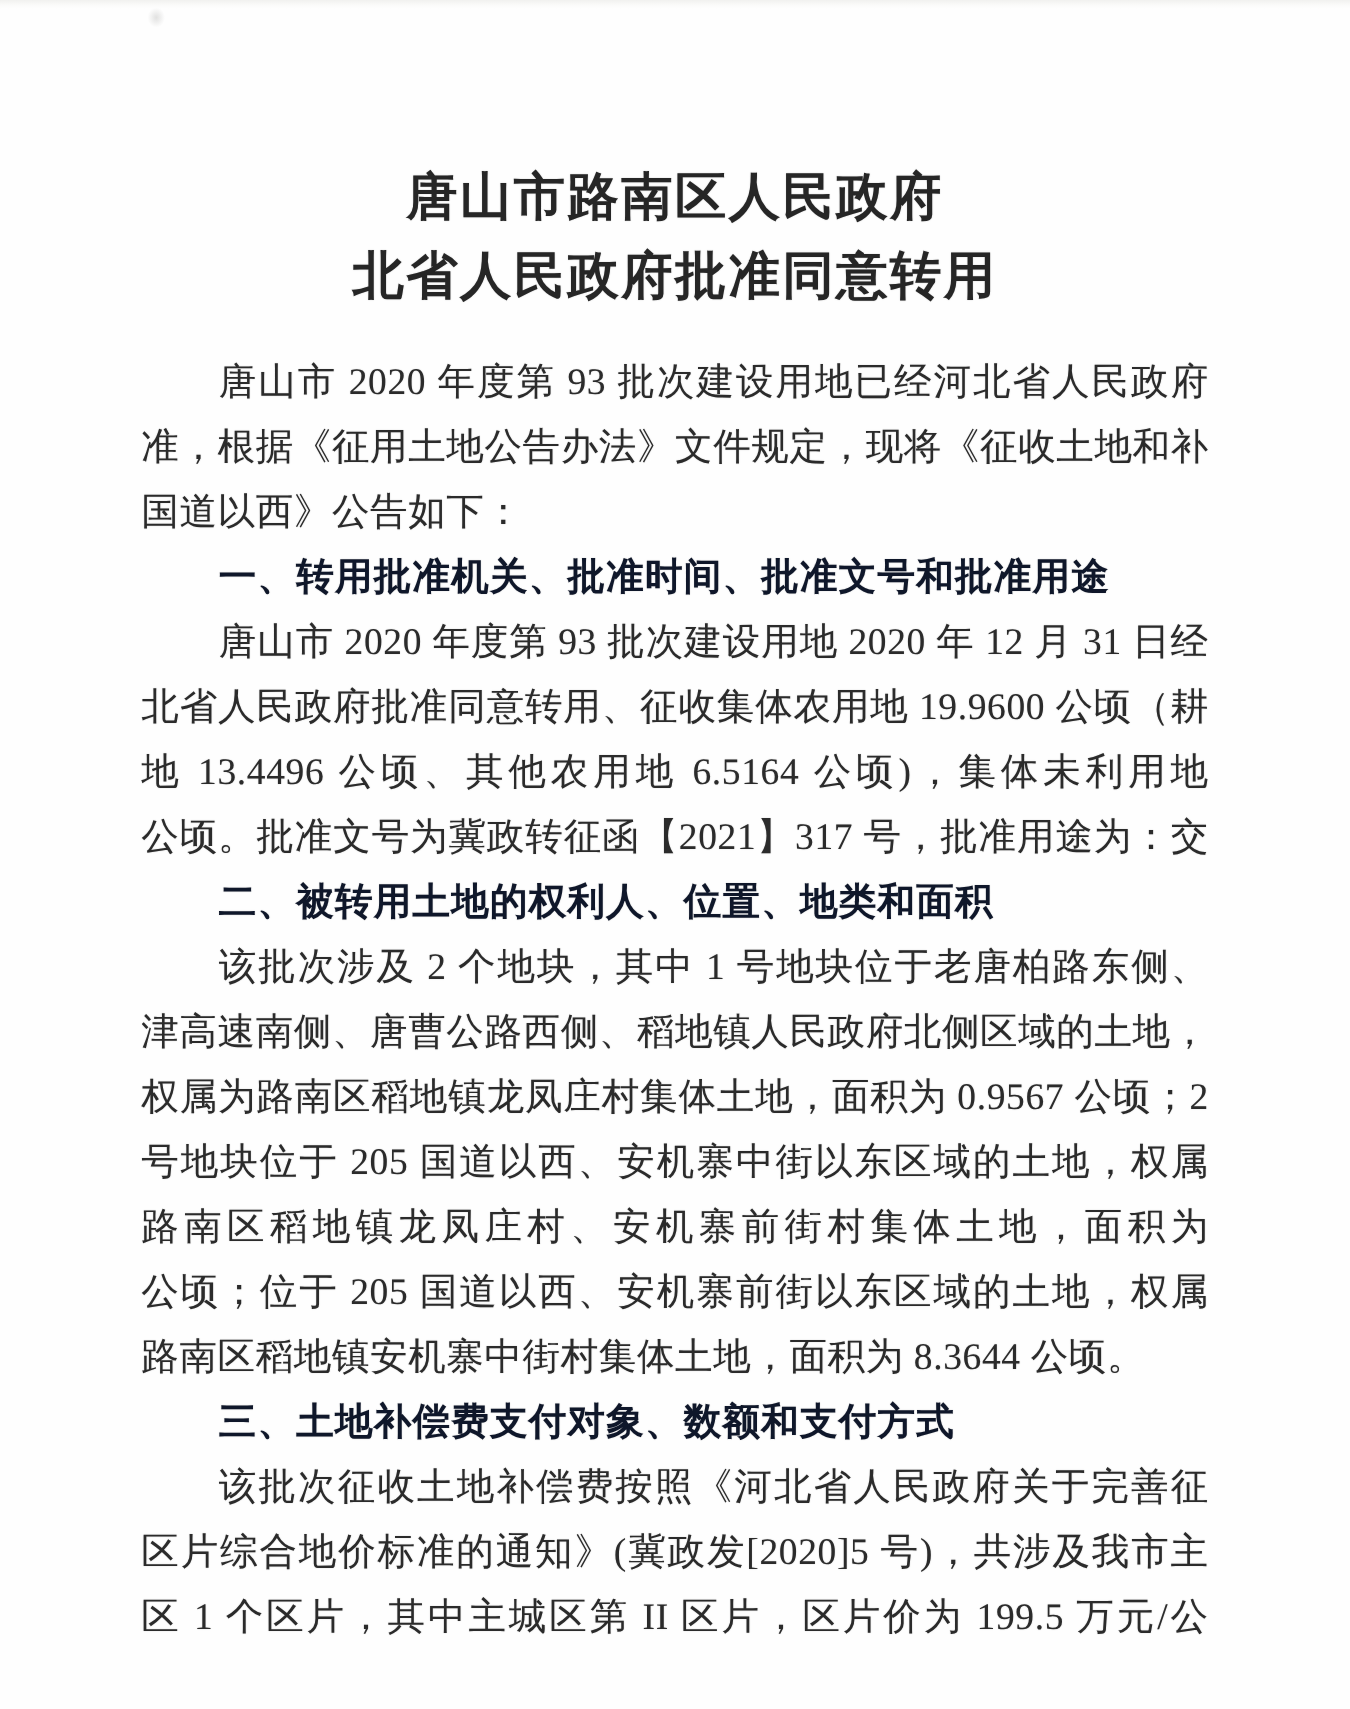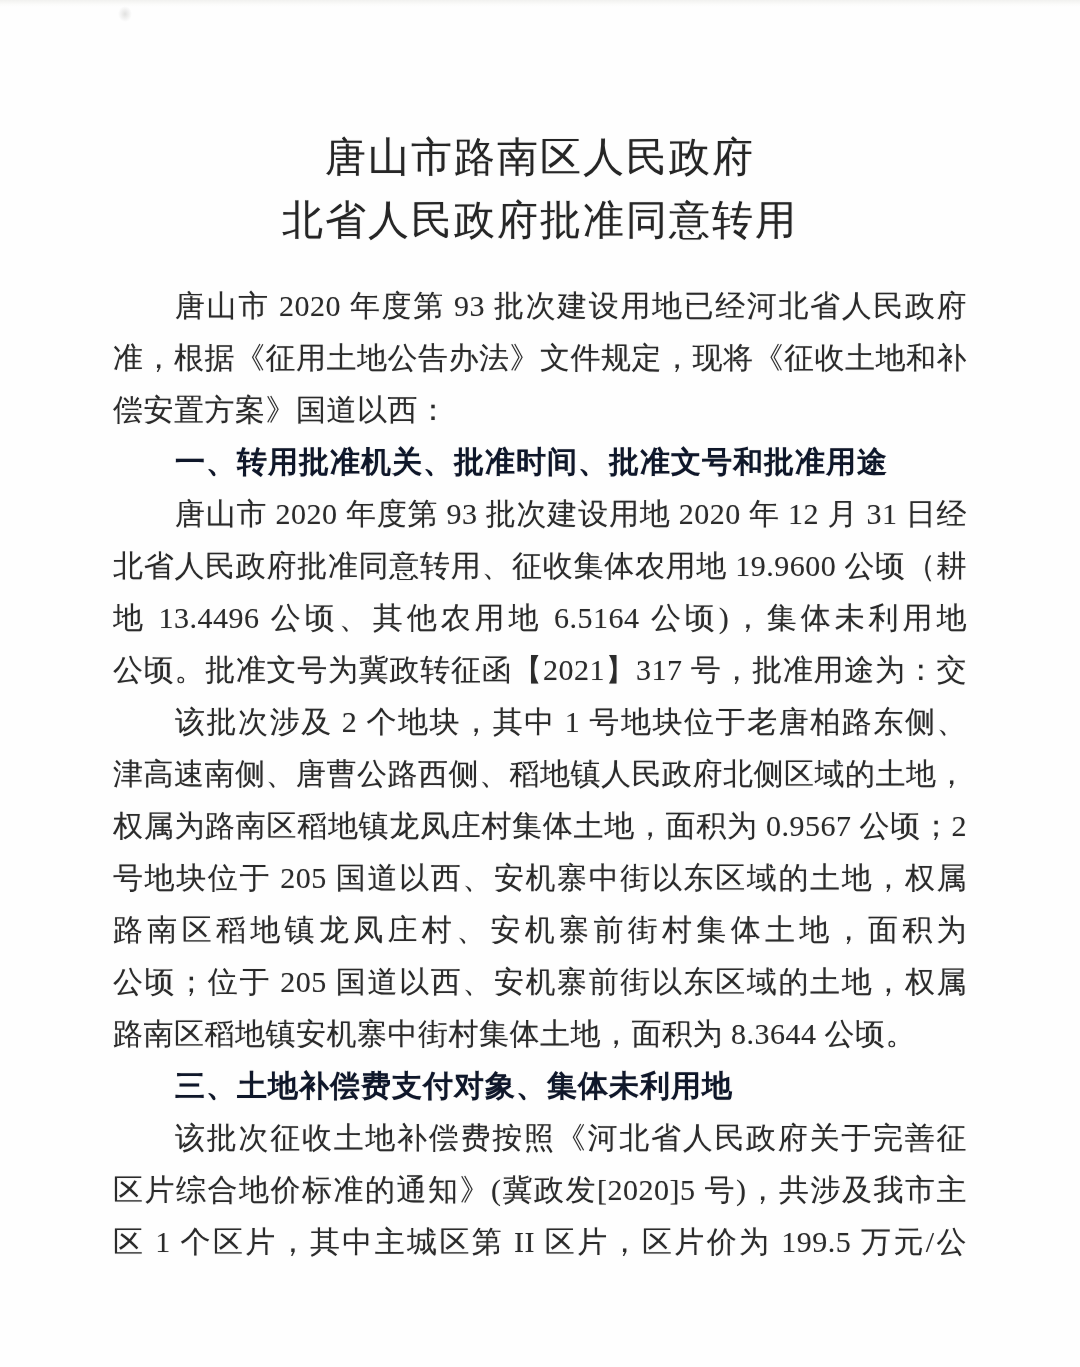--- a/index.html
+++ b/index.html
@@ -39,21 +39,21 @@
   }
   .title-block {
     position: absolute;
     top: 126px;
     left: 0;
     width: 1080px;
     text-align: center;
   }
   .title-line {
     font-size: 41px;
-    font-weight: 400;
+    font-weight: 700;
     line-height: 63px;
     letter-spacing: 2px;
     color: #262626;
     text-shadow: 0 0 1px rgba(45,45,45,0.35);
   }
   .body-block {
     position: absolute;
     top: 280px;
     left: 113px;
     width: 854px;
@@ -91,31 +91,32 @@
   <div class="scan-smudge"></div>
 
   <div class="title-block">
     <div class="title-line">唐山市路南区人民政府</div>
     <div class="title-line">北省人民政府批准同意转用</div>
   </div>
 
   <div class="body-block">
       <div class="line indent justify">唐山市 2020 年度第 93 批次建设用地已经河北省人民政府批</div>
       <div class="line justify">准，根据《征用土地公告办法》文件规定，现将《征收土地和补</div>
-      <div class="line">偿安置方案》国道以西：</div>
+      <div class="line">国道以西》公告如下：</div>
       <div class="line heading indent">一、转用批准机关、批准时间、批准文号和批准用途</div>
       <div class="line indent justify">唐山市 2020 年度第 93 批次建设用地 2020 年 12 月 31 日经河</div>
       <div class="line justify">北省人民政府批准同意转用、征收集体农用地 19.9600 公顷（耕</div>
       <div class="line justify">地 13.4496 公顷、其他农用地 6.5164 公顷)，集体未利用地 0.6094</div>
       <div class="line justify">公顷。批准文号为冀政转征函【2021】317 号，批准用途为：交通</div>
+      <div class="line heading indent">二、被转用土地的权利人、位置、地类和面积</div>
       <div class="line indent justify">该批次涉及 2 个地块，其中 1 号地块位于老唐柏路东侧、唐</div>
       <div class="line justify">津高速南侧、唐曹公路西侧、稻地镇人民政府北侧区域的土地，</div>
       <div class="line justify">权属为路南区稻地镇龙凤庄村集体土地，面积为 0.9567 公顷；2</div>
       <div class="line justify">号地块位于 205 国道以西、安机寨中街以东区域的土地，权属为</div>
       <div class="line justify">路南区稻地镇龙凤庄村、安机寨前街村集体土地，面积为 12.2908</div>
       <div class="line justify">公顷；位于 205 国道以西、安机寨前街以东区域的土地，权属为</div>
       <div class="line">路南区稻地镇安机寨中街村集体土地，面积为 8.3644 公顷。</div>
-      <div class="line heading indent">三、土地补偿费支付对象、集体未利用地</div>
+      <div class="line heading indent">三、土地补偿费支付对象、数额和支付方式</div>
       <div class="line indent justify">该批次征收土地补偿费按照《河北省人民政府关于完善征地</div>
       <div class="line justify">区片综合地价标准的通知》(冀政发[2020]5 号)，共涉及我市主城</div>
       <div class="line justify">区 1 个区片，其中主城区第 II 区片，区片价为 199.5 万元/公顷，</div>
     </div>
 </div>
 
 </body></html>

